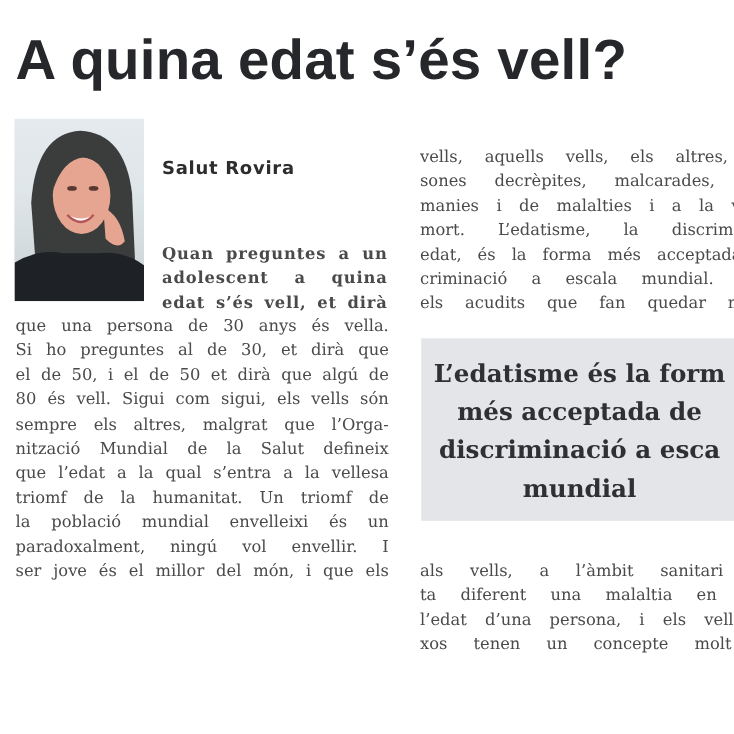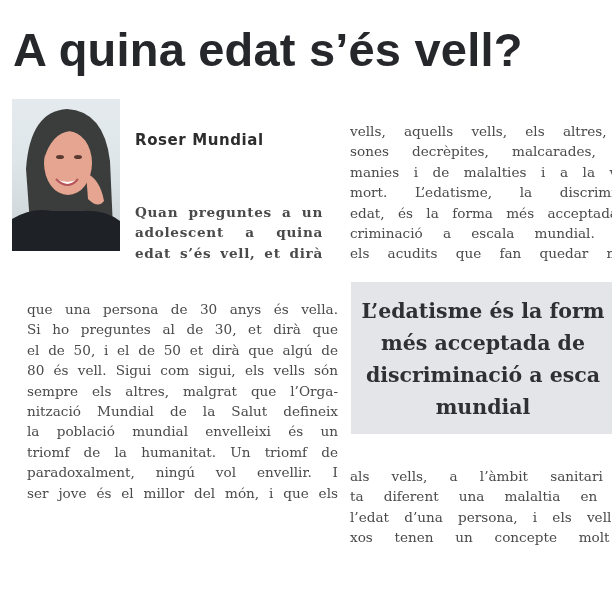--- a/index.html
+++ b/index.html
@@ -19,21 +19,21 @@
     position: absolute; left: 135px; top: 131px;
     font-family: "DejaVu Sans", sans-serif; font-weight: bold; font-size: 15px;
     color: #2d2d2d; letter-spacing: 0.6px;
   }
   .col {
     position: absolute; font-family: "DejaVu Serif", serif; font-size: 13.6px;
     color: #4a4a4a; line-height: 20.4px;
   }
   .line { display: block; white-space: nowrap; text-align: justify; text-align-last: justify; }
   .col1a { left: 135px; top: 202px; width: 188px; letter-spacing: 0.7px; font-weight: bold; }
-  .col1b { left: 27px; top: 262px; width: 311px; margin-top: 37px; }
+  .col1b { left: 13px; top: 262px; width: 311px; }
   .col2a { left: 350px; top: 121px; width: 290px; }
   .col2b { left: 350px; top: 466px; width: 290px; }
   .pullquote {
     position: absolute; left: 351px; top: 282px; width: 290px; height: 152px;
     background: #e3e5e8;
   }
   .pullquote-text {
     position: absolute; left: 0; top: 13px; width: 264px; text-align: center;
     font-family: "DejaVu Serif", serif; font-size: 20.5px; line-height: 32px;
     color: #2f3033; font-weight: bold; white-space: nowrap;
@@ -52,37 +52,38 @@
     <ellipse cx="56" cy="64" rx="24" ry="32" fill="#e6a590"></ellipse>
     <path d="M32 60 Q36 22 58 20 Q80 22 82 58 Q78 36 58 32 Q40 34 32 60 Z" fill="#3b3d3c"></path>
     <path d="M44 80 Q56 90 66 80 Q56 86 44 80 Z" fill="#ffffff"></path>
     <path d="M44 80 Q56 92 66 80" stroke="#b5555a" stroke-width="2" fill="none"></path>
     <ellipse cx="48" cy="58" rx="4" ry="2" fill="#5a3a30"></ellipse>
     <ellipse cx="66" cy="58" rx="4" ry="2" fill="#5a3a30"></ellipse>
     <path d="M74 74 Q88 80 92 102 Q86 110 76 100 Z" fill="#e6a590"></path>
   </svg>
 </div>
 
-<div class="author">Roser Mundial</div>
+<div class="author">Salut Rovira</div>
 
 <div class="col col1a">
   <span class="line">Quan preguntes a un</span>
   <span class="line">adolescent a quina</span>
   <span class="line">edat s’és vell, et dirà</span>
 </div>
 
 <div class="col col1b">
   <span class="line">que una persona de 30 anys és vella.</span>
   <span class="line">Si ho preguntes al de 30, et dirà que</span>
   <span class="line">el de 50, i el de 50 et dirà que algú de</span>
   <span class="line">80 és vell. Sigui com sigui, els vells són</span>
   <span class="line">sempre els altres, malgrat que l’Orga-</span>
   <span class="line">nització Mundial de la Salut defineix</span>
+  <span class="line">que l’edat a la qual s’entra a la vellesa</span>
+  <span class="line">triomf de la humanitat. Un triomf de</span>
   <span class="line">la població mundial envelleixi és un</span>
-  <span class="line">triomf de la humanitat. Un triomf de</span>
   <span class="line">paradoxalment, ningú vol envellir. I</span>
   <span class="line">ser jove és el millor del món, i que els</span>
 </div>
 
 <div class="col col2a">
   <span class="line">vells, aquells vells, els altres, só</span>
   <span class="line">sones decrèpites, malcarades, ple</span>
   <span class="line">manies i de malalties i a la vora</span>
   <span class="line">mort. L’edatisme, la discriminac</span>
   <span class="line">edat, és la forma més acceptada d</span>

